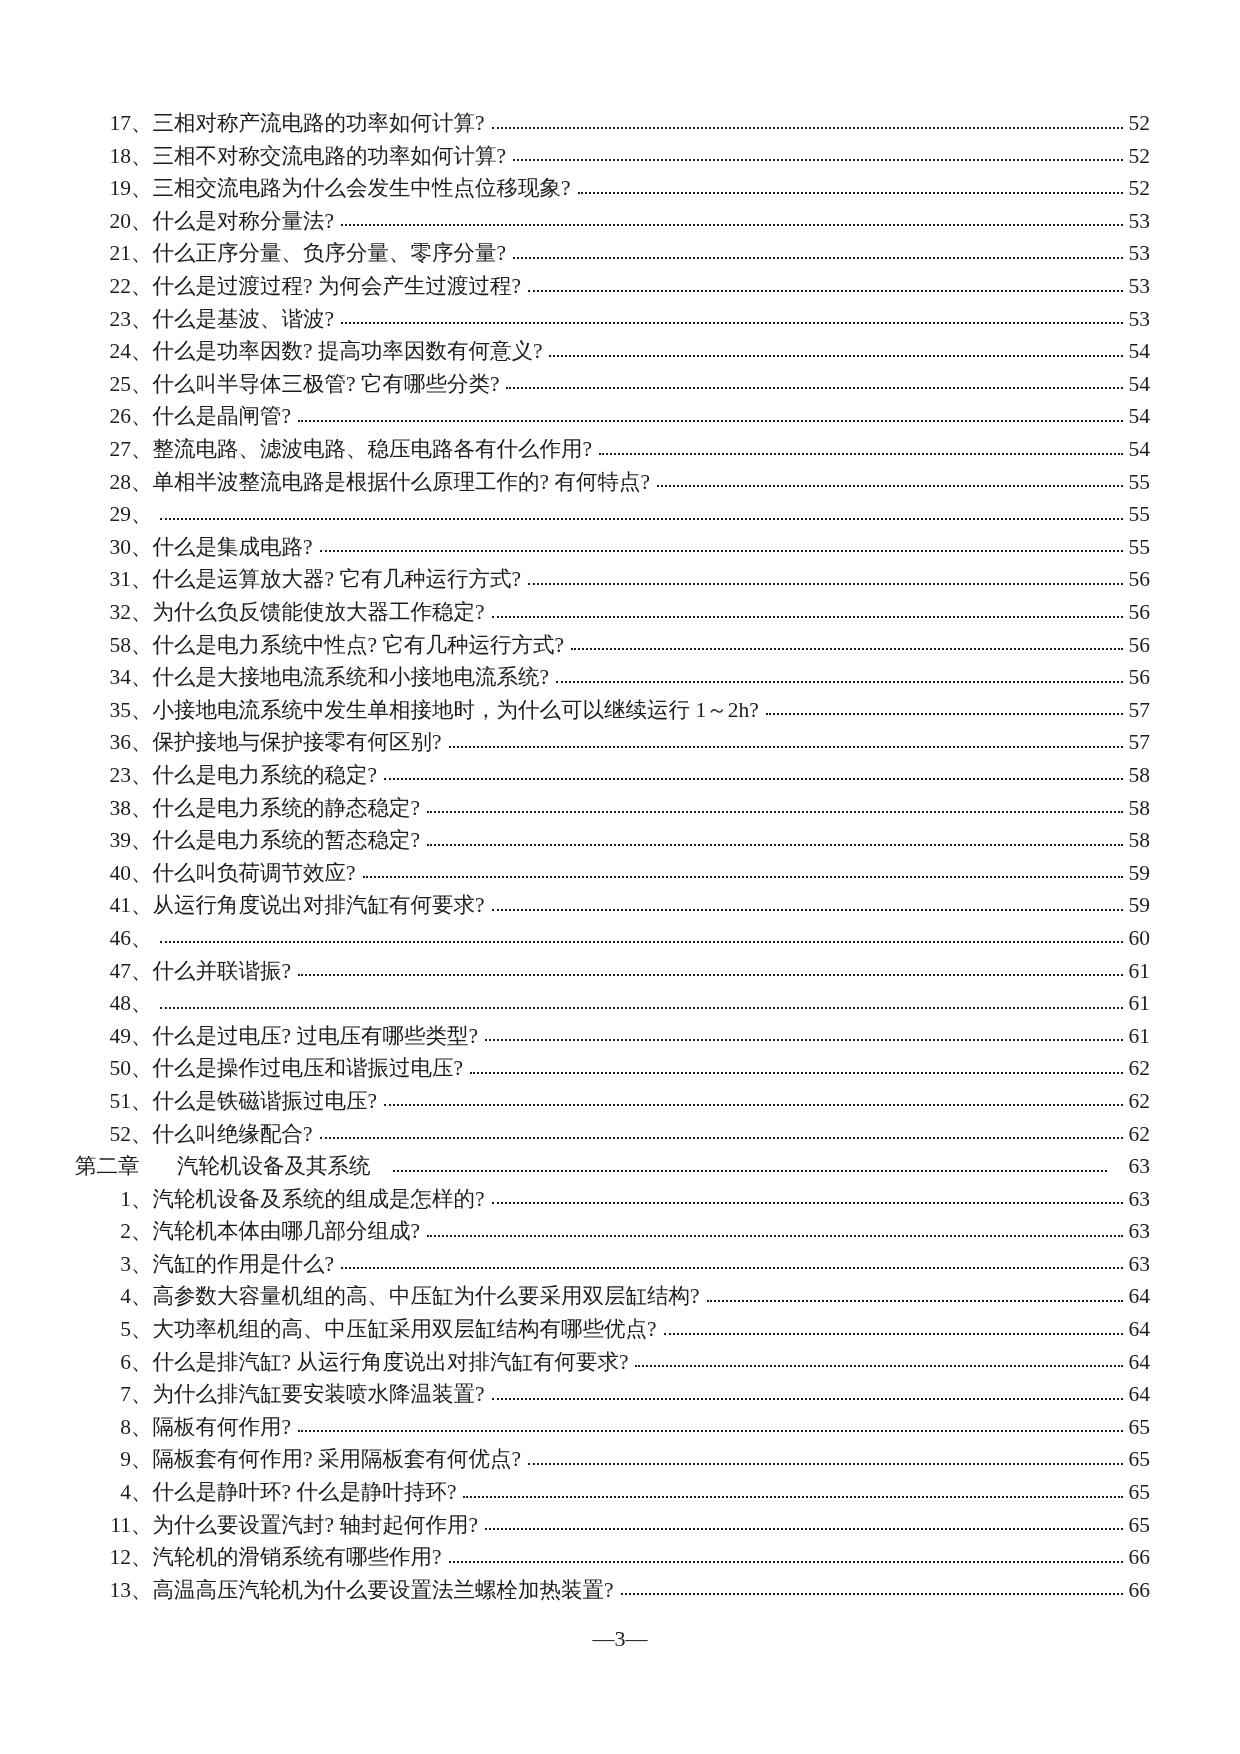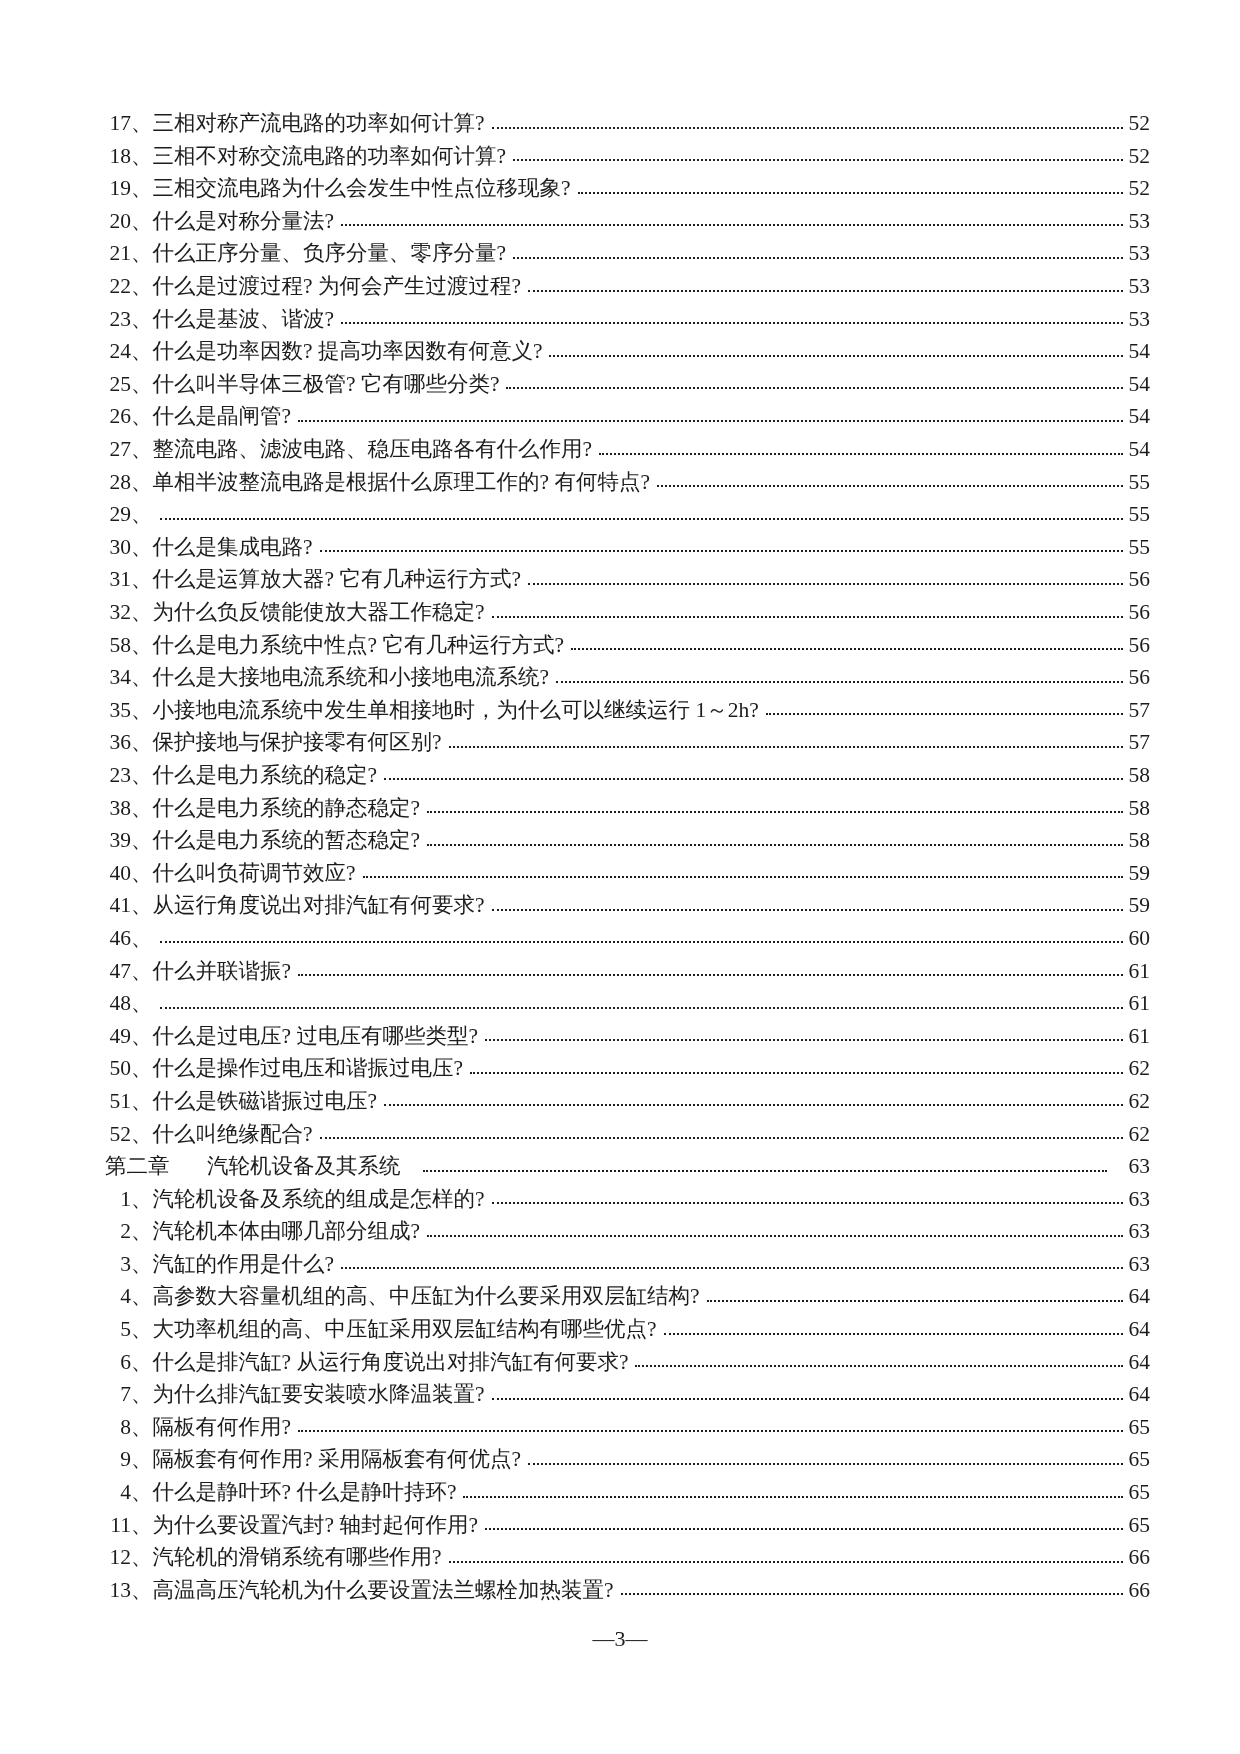--- a/index.html
+++ b/index.html
@@ -16,21 +16,21 @@
   .toc { padding-top: 102px; }
   .row {
     display: flex;
     align-items: flex-end;
     height: 32.6px;
     padding-left: 104px;
     padding-right: 90px;
     font-size: 21.5px;
     line-height: 1;
   }
-  .row.chapter { padding-left: 105px; gap: 16px; }
+  .row.chapter { padding-left: 75px; gap: 16px; }
   .num {
     display: inline-block;
     width: 27px;
     text-align: right;
     flex: 0 0 auto;
   }
   .sep { flex: 0 0 auto; }
   .title { white-space: nowrap; flex: 0 0 auto; }
   .dots {
     flex: 1 1 auto;

